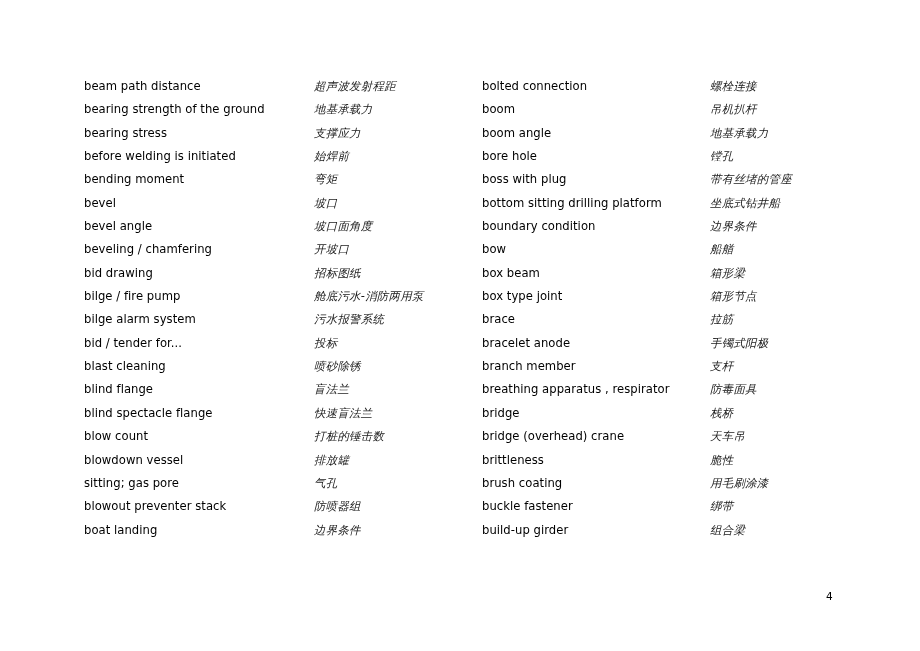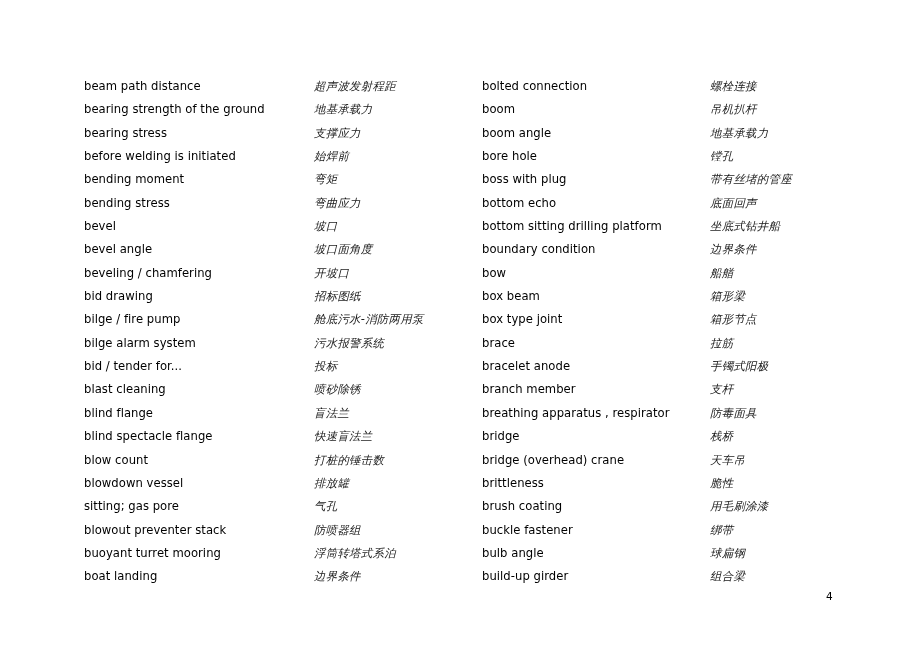--- a/index.html
+++ b/index.html
@@ -102,26 +102,20 @@
         <td class="col-en-2"><span class="term-en">bore hole</span></td>
         <td class="col-zh-2"><span class="term-zh">镗孔</span></td>
       </tr>
       <tr>
         <td class="col-en-1"><span class="term-en">bending moment</span></td>
         <td class="col-zh-1"><span class="term-zh">弯矩</span></td>
         <td class="col-en-2"><span class="term-en">boss with plug</span></td>
         <td class="col-zh-2"><span class="term-zh">带有丝堵的管座</span></td>
       </tr>
       <tr>
-        <td class="col-en-1"><span class="term-en">bending stress</span></td>
-        <td class="col-zh-1"><span class="term-zh">弯曲应力</span></td>
-        <td class="col-en-2"><span class="term-en">bottom echo</span></td>
-        <td class="col-zh-2"><span class="term-zh">底面回声</span></td>
-      </tr>
-      <tr>
         <td class="col-en-1"><span class="term-en">bevel</span></td>
         <td class="col-zh-1"><span class="term-zh">坡口</span></td>
         <td class="col-en-2"><span class="term-en">bottom sitting drilling platform</span></td>
         <td class="col-zh-2"><span class="term-zh">坐底式钻井船</span></td>
       </tr>
       <tr>
         <td class="col-en-1"><span class="term-en">bevel angle</span></td>
         <td class="col-zh-1"><span class="term-zh">坡口面角度</span></td>
         <td class="col-en-2"><span class="term-en">boundary condition</span></td>
         <td class="col-zh-2"><span class="term-zh">边界条件</span></td>
@@ -192,26 +186,20 @@
         <td class="col-en-2"><span class="term-en">brush coating</span></td>
         <td class="col-zh-2"><span class="term-zh">用毛刷涂漆</span></td>
       </tr>
       <tr>
         <td class="col-en-1"><span class="term-en">blowout preventer stack</span></td>
         <td class="col-zh-1"><span class="term-zh">防喷器组</span></td>
         <td class="col-en-2"><span class="term-en">buckle fastener</span></td>
         <td class="col-zh-2"><span class="term-zh">绑带</span></td>
       </tr>
       <tr>
-        <td class="col-en-1"><span class="term-en">buoyant turret mooring</span></td>
-        <td class="col-zh-1"><span class="term-zh">浮筒转塔式系泊</span></td>
-        <td class="col-en-2"><span class="term-en">bulb angle</span></td>
-        <td class="col-zh-2"><span class="term-zh">球扁钢</span></td>
-      </tr>
-      <tr>
         <td class="col-en-1"><span class="term-en">boat landing</span></td>
         <td class="col-zh-1"><span class="term-zh">边界条件</span></td>
         <td class="col-en-2"><span class="term-en">build-up girder</span></td>
         <td class="col-zh-2"><span class="term-zh">组合梁</span></td>
       </tr>
     </tbody>
   </table>
 
   <div class="page-number">4</div>
 

